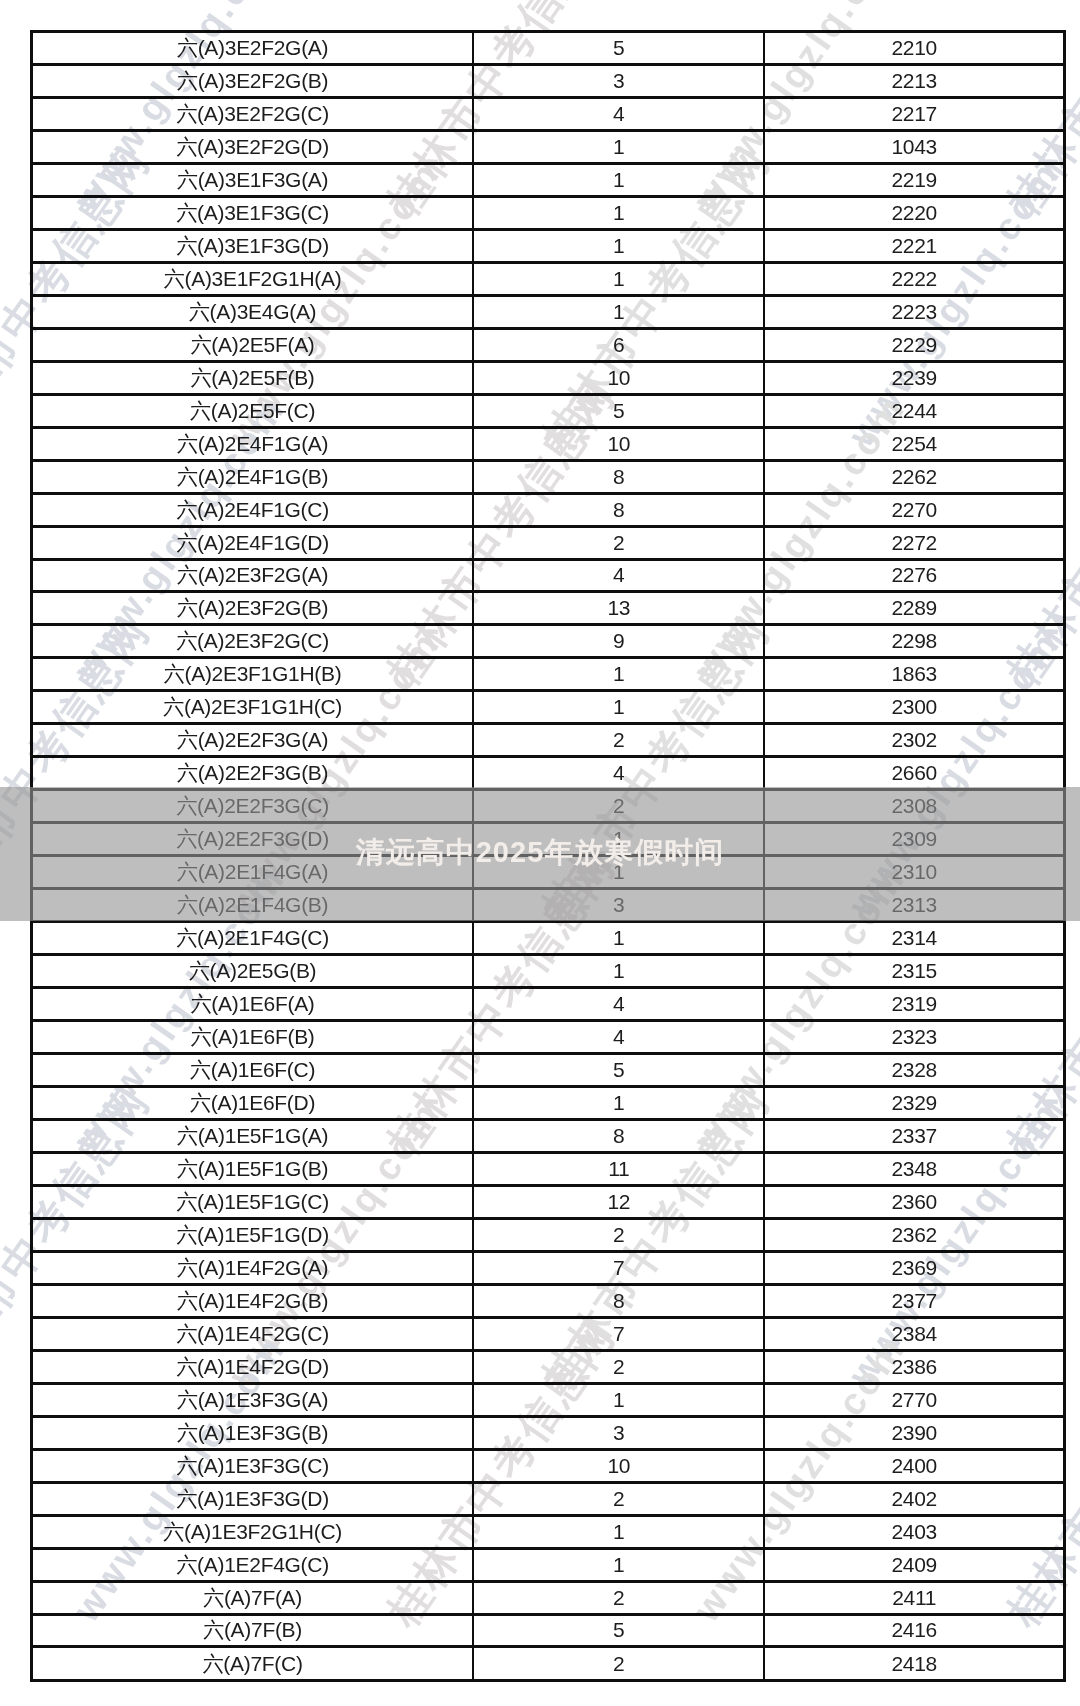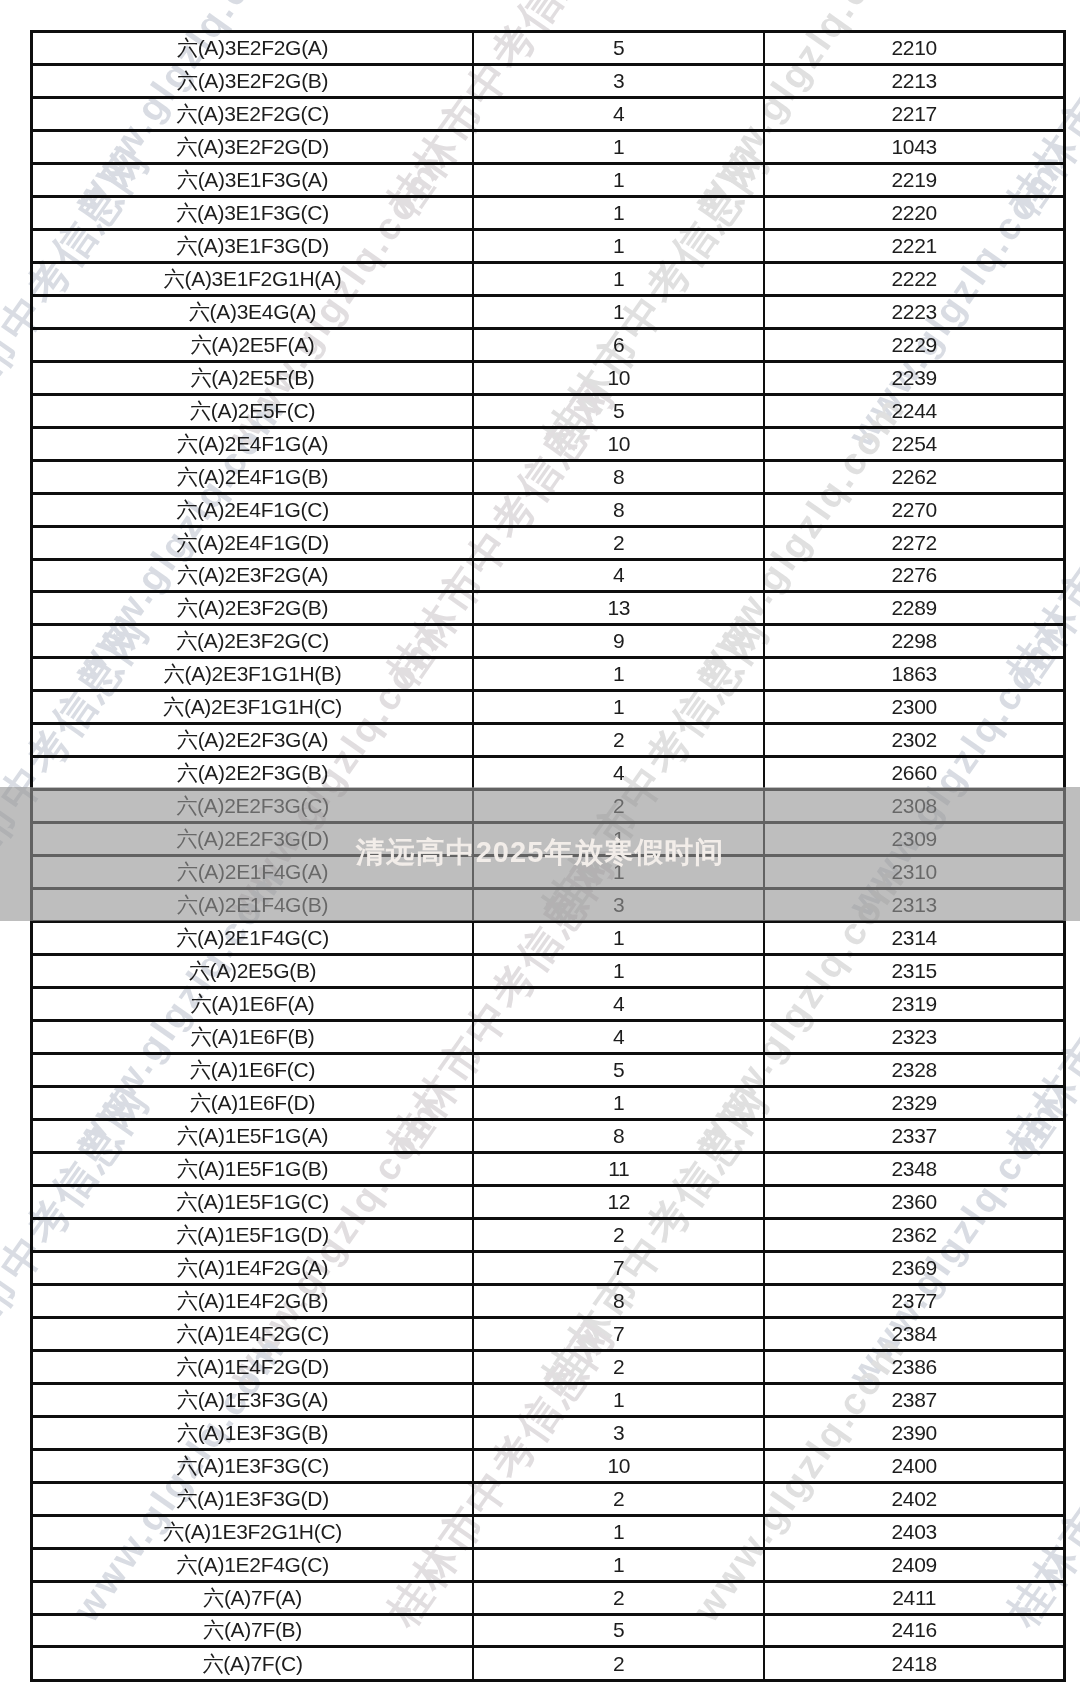--- a/index.html
+++ b/index.html
@@ -300,21 +300,21 @@
         <td>2384</td>
       </tr>
       <tr>
         <td>六(A)1E4F2G(D)</td>
         <td>2</td>
         <td>2386</td>
       </tr>
       <tr>
         <td>六(A)1E3F3G(A)</td>
         <td>1</td>
-        <td>2387</td>
+        <td>2770</td>
       </tr>
       <tr>
         <td>六(A)1E3F3G(B)</td>
         <td>3</td>
         <td>2390</td>
       </tr>
       <tr>
         <td>六(A)1E3F3G(C)</td>
         <td>10</td>
         <td>2400</td>

